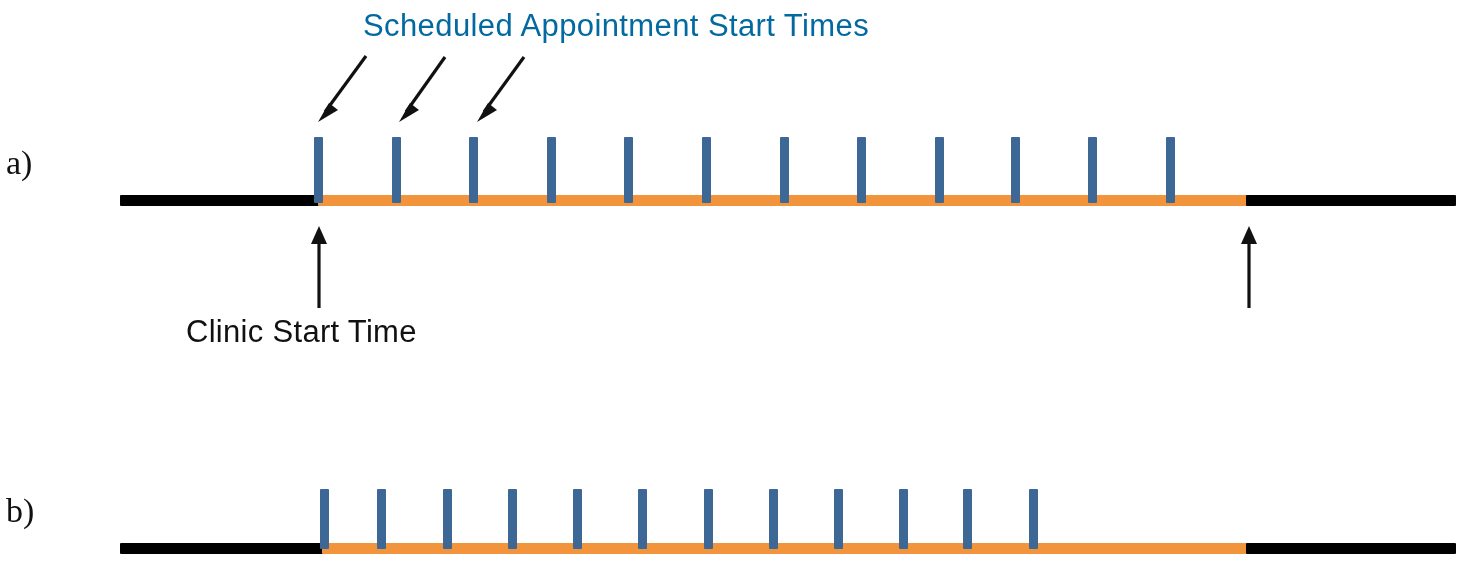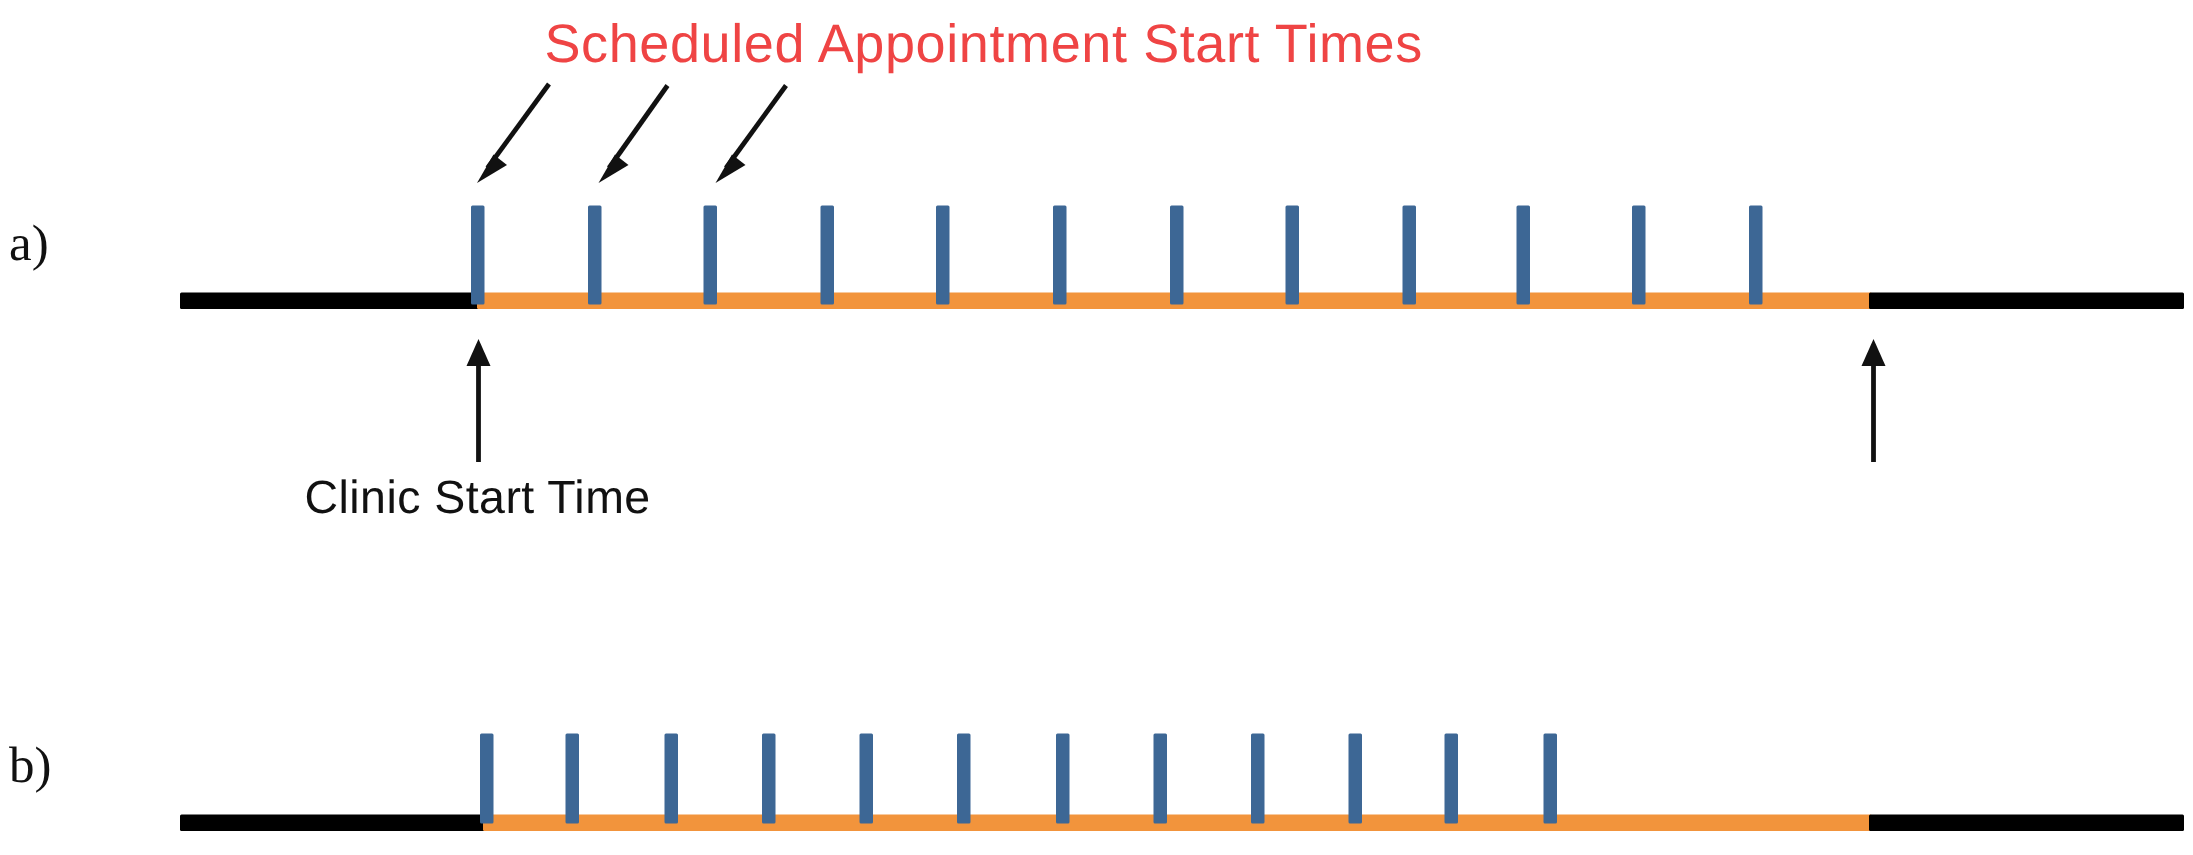--- a/index.html
+++ b/index.html
@@ -25,36 +25,36 @@
     line-height: 1;
     color: #111111;
     white-space: nowrap;
   }
   #panel-a-label { left: 6px;  top: 146px; }
   #panel-b-label { left: 6px;  top: 494px; }
 
   .title-text {
     position: absolute;
     font-family: "Liberation Sans", sans-serif;
-    font-size: 36px;
+    font-size: 31px;
     letter-spacing: 0.4px;
-    color: #ef4444;
+    color: #0369a1;
     white-space: nowrap;
   }
   #chart-title { left: 363px; top: 8px; }
 
   .axis-label {
     position: absolute;
     font-family: "Liberation Sans", sans-serif;
     font-size: 31px;
     letter-spacing: 0.3px;
     color: #111111;
     white-space: nowrap;
   }
-  #clinic-start-label { left: 203px;  top: 314px; text-align: right; }
+  #clinic-start-label { left: 186px;  top: 314px; text-align: right; }
   #clinic-end-label   { left: 1138px; top: 314px; }
 
   
   .seg {
     position: absolute;
     border-radius: 1px;
   }
   .seg-black { background: #000000; }
   .seg-orange { background: #F2943C; }
 

